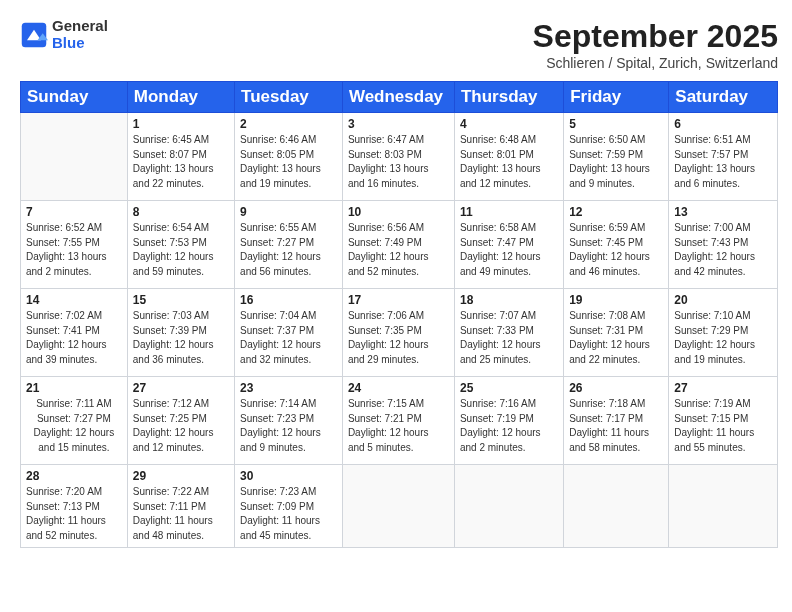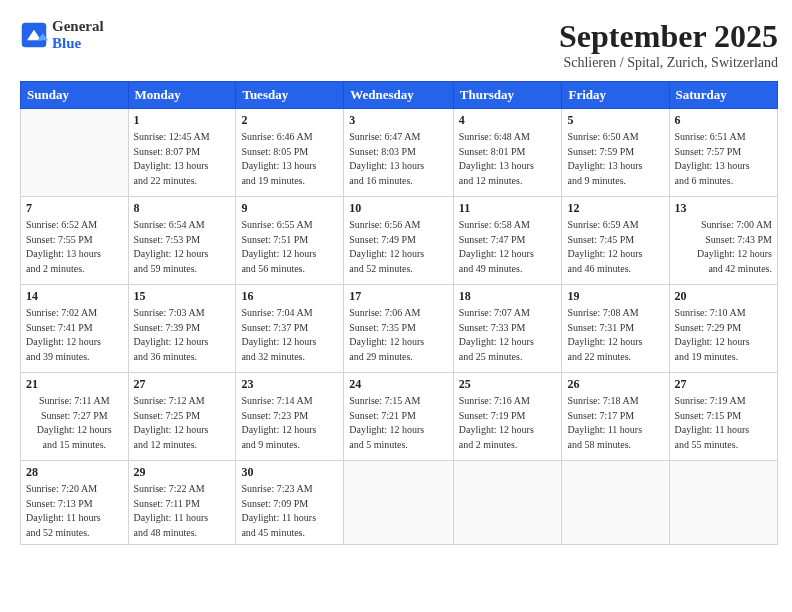--- a/index.html
+++ b/index.html
@@ -8,21 +8,20 @@
       background: #fff;
       width: 792px;
       height: 612px;
       overflow: hidden;
     }
     .page {
       width: 783px;
       height: 612px;
       padding: 18px 5px 10px 20px;
       background: #fff;
-      font-family: Liberation Serif, serif;
     }
     .header {
       display: flex;
       justify-content: space-between;
       align-items: flex-start;
       margin-bottom: 10px;
     }
     .logo {
       display: flex;
       align-items: center;
@@ -56,21 +55,21 @@
       border-collapse: collapse;
       font-size: 10.5px;
     }
     .calendar th {
       background: #2563eb;
       color: #fff;
       font-weight: bold;
       text-align: left;
       padding: 5px 6px;
       border: 1px solid #1d4ed8;
-      font-size: 13px;
+      font-size: 17px;
     }
     .calendar td {
       border: 1px solid #d1d5db;
       vertical-align: top;
       padding: 4px 5px;
       width: 113px;
       height: 88px;
       background: #fff;
     }
     .calendar td.empty {
@@ -125,21 +124,21 @@
           <th>Thursday</th>
           <th>Friday</th>
           <th>Saturday</th>
         </tr>
     </thead>
     <tbody id="calendar-body">
     <tr>
           <td class="empty"></td>
           <td>
             <span class="day-num">1</span>
-            <div class="day-info" style="white-space: pre-line;">Sunrise: 12:45 AM
+            <div class="day-info" style="white-space: pre-line;">Sunrise: 6:45 AM
 Sunset: 8:07 PM
 Daylight: 13 hours
 and 22 minutes.</div>
           </td>
           <td>
             <span class="day-num">2</span>
             <div class="day-info" style="white-space: pre-line;">Sunrise: 6:46 AM
 Sunset: 8:05 PM
 Daylight: 13 hours
 and 19 minutes.</div>
@@ -184,21 +183,21 @@
           <td>
             <span class="day-num">8</span>
             <div class="day-info" style="white-space: pre-line;">Sunrise: 6:54 AM
 Sunset: 7:53 PM
 Daylight: 12 hours
 and 59 minutes.</div>
           </td>
           <td>
             <span class="day-num">9</span>
             <div class="day-info" style="white-space: pre-line;">Sunrise: 6:55 AM
-Sunset: 7:51 PM
+Sunset: 7:27 PM
 Daylight: 12 hours
 and 56 minutes.</div>
           </td>
           <td>
             <span class="day-num">10</span>
             <div class="day-info" style="white-space: pre-line;">Sunrise: 6:56 AM
 Sunset: 7:49 PM
 Daylight: 12 hours
 and 52 minutes.</div>
           </td>
@@ -211,21 +210,21 @@
           </td>
           <td>
             <span class="day-num">12</span>
             <div class="day-info" style="white-space: pre-line;">Sunrise: 6:59 AM
 Sunset: 7:45 PM
 Daylight: 12 hours
 and 46 minutes.</div>
           </td>
           <td>
             <span class="day-num">13</span>
-            <div class="day-info" style="white-space: pre-line; text-align: right;">Sunrise: 7:00 AM
+            <div class="day-info" style="white-space: pre-line;">Sunrise: 7:00 AM
 Sunset: 7:43 PM
 Daylight: 12 hours
 and 42 minutes.</div>
           </td>
         </tr>
         <tr>
           <td>
             <span class="day-num">14</span>
             <div class="day-info" style="white-space: pre-line;">Sunrise: 7:02 AM
 Sunset: 7:41 PM

